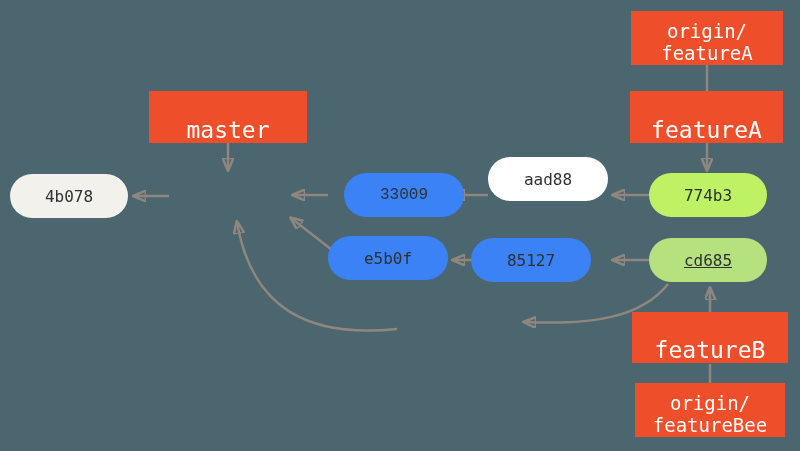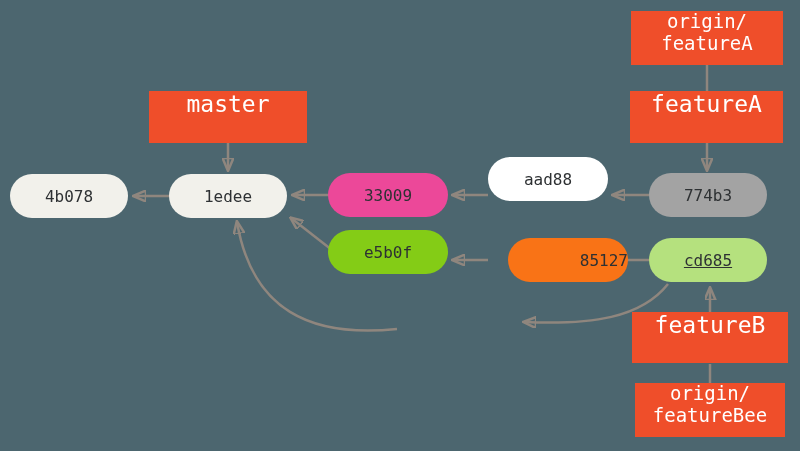--- a/index.html
+++ b/index.html
@@ -17,21 +17,21 @@
     position:relative;
     overflow:hidden;
   }
   .stage{position:absolute;inset:0;width:800px;height:451px;}
   svg.edges{position:absolute;inset:0;}
   svg.edges path, svg.edges line{stroke:var(--arrow);stroke-width:2.5;fill:none;}
   .branch-label{
     position:absolute;
     background:var(--label-bg);
     color:var(--label-fg);
-    display:flex;align-items:flex-start;justify-content:center;
+    display:flex;align-items:flex-end;justify-content:center;
     text-align:center;
     z-index:2;
   }
   .branch-label .lbl{white-space:pre-line;line-height:1.15;}
   .lbl-1line{font-size:23px;}
   .lbl-2line{font-size:19px;}
   .commit{
     position:absolute;
     height:44px;
     border-radius:22px;
@@ -82,35 +82,32 @@
     <span class="lbl lbl-1line">master</span>
   </div>
   <div class="branch-label" style="left:635px;top:383px;width:150px;height:54px;">
     <span class="lbl lbl-2line">origin/
 featureBee</span>
   </div>
 
   <div class="commit" style="left: 10px; top: 174px; width: 118px; background: rgb(242, 241, 235);">
     <span>4b078</span>
   </div>
-  <div class="commit" style="left: 169px; top: 174px; width: 118px; background: rgb(242, 241, 235);">
-    <span>1edee</span>
-  </div>
-  <div class="commit" style="left: 328px; top: 173px; width: 120px; background: #ec4899;">
+  <div class="commit" style="left: 344px; top: 173px; width: 120px; background: #3b82f6; font-family: Liberation Mono, monospace;">
     <span>33009</span>
   </div>
   <div class="commit" style="left: 488px; top: 157px; width: 120px; background: #ffffff;">
     <span>aad88</span>
   </div>
-  <div class="commit" style="left: 649px; top: 173px; width: 118px; background: #a3a3a3;">
+  <div class="commit" style="left: 649px; top: 173px; width: 118px; background: #bef264;">
     <span>774b3</span>
   </div>
-  <div class="commit" style="left: 328px; top: 230px; width: 120px; background: #84cc16; align-items: center;">
+  <div class="commit" style="left: 328px; top: 236px; width: 120px; background: #3b82f6; align-items: center;">
     <span>e5b0f</span>
   </div>
-  <div class="commit" style="left: 508px; top: 238px; width: 120px; background: #f97316; justify-content: flex-end;">
+  <div class="commit" style="left: 471px; top: 238px; width: 120px; background: #3b82f6;">
     <span>85127</span>
   </div>
   <div class="commit" style="left: 649px; top: 238px; width: 118px; background: rgb(181, 225, 126); text-decoration: underline;">
     <span>cd685</span>
   </div>
 
 </div>
 
 </body></html>

